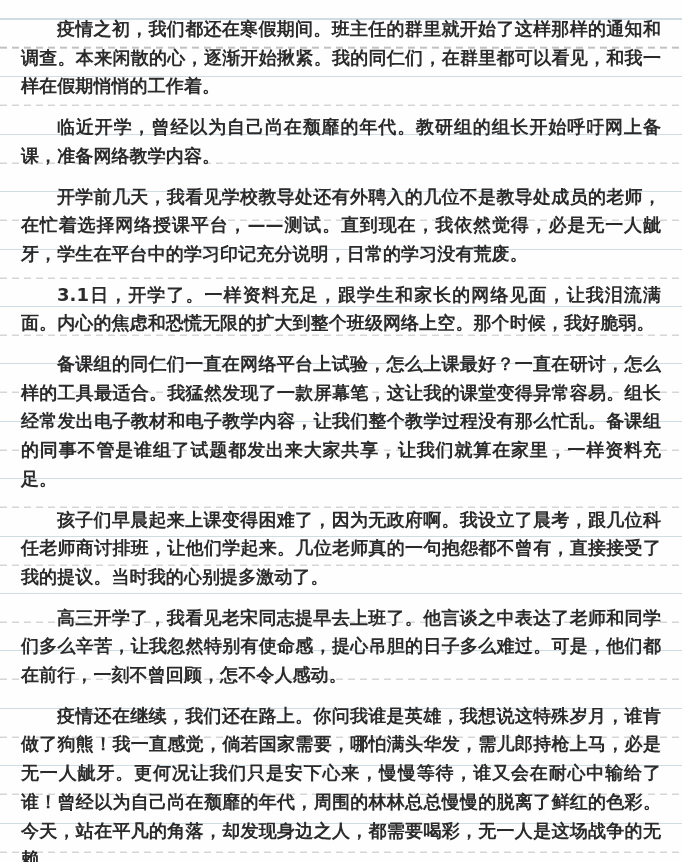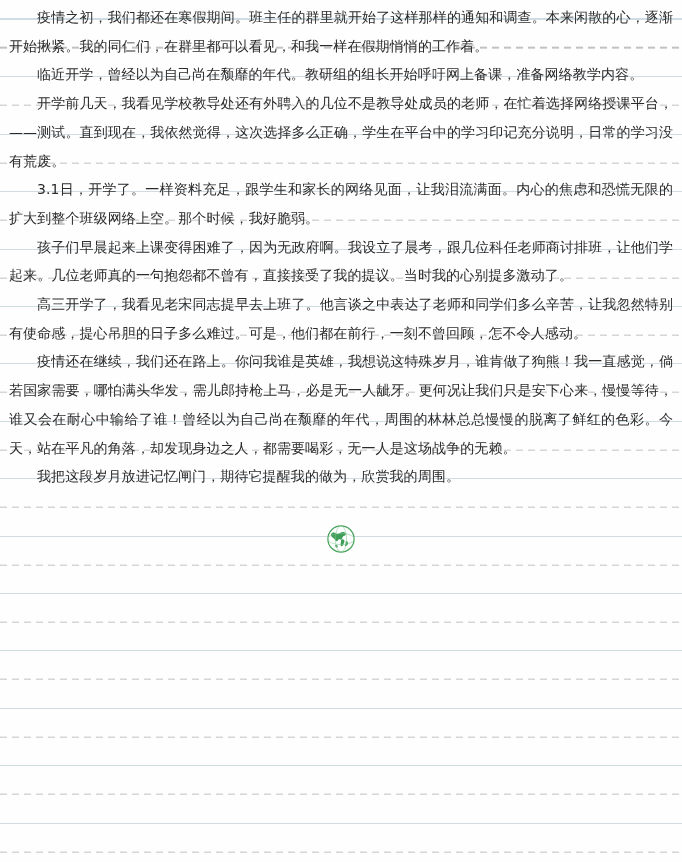--- a/index.html
+++ b/index.html
@@ -67,29 +67,29 @@
   }
 
   
   .doc-body {
     position: relative;
     z-index: 3;
     padding: 0 9px 0 9px;
     box-sizing: border-box;
   }
   .para {
-    margin: 0;
-    font-size: 14px;
+    margin: 12px;
+    font-size: 18px;
     line-height: 28.71px;
     color: #2b2b2b;
     text-align: justify;
     text-justify: inter-character;
     text-indent: 2em;
     letter-spacing: 0.1px;
-    font-weight: 400;
+    font-weight: 700;
     -webkit-font-smoothing: none;
   }
   .para:first-child {
     padding-top: 3px;
   }
 
   
   .end-block {
     position: relative;
     z-index: 3;
@@ -109,22 +109,23 @@
 <body>
 
 <div id="page">
 
   <div class="rules-solid"></div>
   <div class="rules-dashed"></div>
 
   <div class="doc-body">
     <p class="para">疫情之初，我们都还在寒假期间。班主任的群里就开始了这样那样的通知和调查。本来闲散的心，逐渐开始揪紧。我的同仁们，在群里都可以看见，和我一样在假期悄悄的工作着。</p>
     <p class="para">临近开学，曾经以为自己尚在颓靡的年代。教研组的组长开始呼吁网上备课，准备网络教学内容。</p>
-    <p class="para">开学前几天，我看见学校教导处还有外聘入的几位不是教导处成员的老师，在忙着选择网络授课平台，——测试。直到现在，我依然觉得，这次选择多么正确，学生在平台中的学习印记充分说明，日常的学习没有荒废。</p>
+    <p class="para">开学前几天，我看见学校教导处还有外聘入的几位不是教导处成员的老师，在忙着选择网络授课平台，——测试。直到现在，我依然觉得，必是无一人龇牙，学生在平台中的学习印记充分说明，日常的学习没有荒废。</p>
     <p class="para">3.1日，开学了。一样资料充足，跟学生和家长的网络见面，让我泪流满面。内心的焦虑和恐慌无限的扩大到整个班级网络上空。那个时候，我好脆弱。</p>
+    <p class="para">备课组的同仁们一直在网络平台上试验，怎么上课最好？一直在研讨，怎么样的工具最适合。我猛然发现了一款屏幕笔，这让我的课堂变得异常容易。组长经常发出电子教材和电子教学内容，让我们整个教学过程没有那么忙乱。备课组的同事不管是谁组了试题都发出来大家共享，让我们就算在家里，一样资料充足。</p>
     <p class="para">孩子们早晨起来上课变得困难了，因为无政府啊。我设立了晨考，跟几位科任老师商讨排班，让他们学起来。几位老师真的一句抱怨都不曾有，直接接受了我的提议。当时我的心别提多激动了。</p>
     <p class="para">高三开学了，我看见老宋同志提早去上班了。他言谈之中表达了老师和同学们多么辛苦，让我忽然特别有使命感，提心吊胆的日子多么难过。可是，他们都在前行，一刻不曾回顾，怎不令人感动。</p>
     <p class="para">疫情还在继续，我们还在路上。你问我谁是英雄，我想说这特殊岁月，谁肯做了狗熊！我一直感觉，倘若国家需要，哪怕满头华发，需儿郎持枪上马，必是无一人龇牙。更何况让我们只是安下心来，慢慢等待，谁又会在耐心中输给了谁！曾经以为自己尚在颓靡的年代，周围的林林总总慢慢的脱离了鲜红的色彩。今天，站在平凡的角落，却发现身边之人，都需要喝彩，无一人是这场战争的无赖。</p>
     <p class="para">我把这段岁月放进记忆闸门，期待它提醒我的做为，欣赏我的周围。</p>
   </div>
 
   <div class="end-block">
     <svg class="globe-icon" viewBox="0 0 64 64" aria-hidden="true">
       <circle cx="32" cy="32" r="28" fill="#ffffff" stroke="#4aa35f" stroke-width="2.6"></circle>
       <g fill="#3f9e5a">

